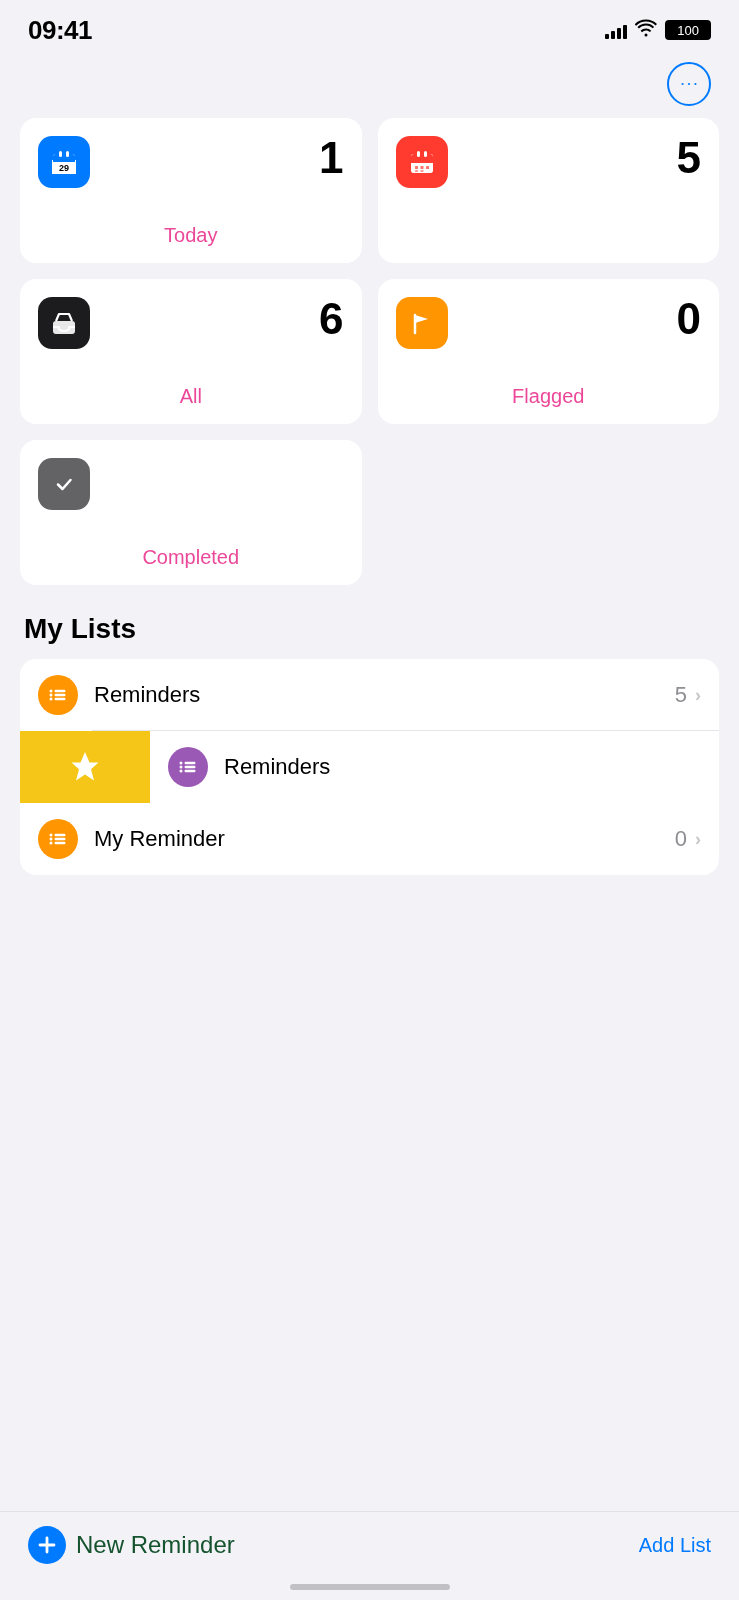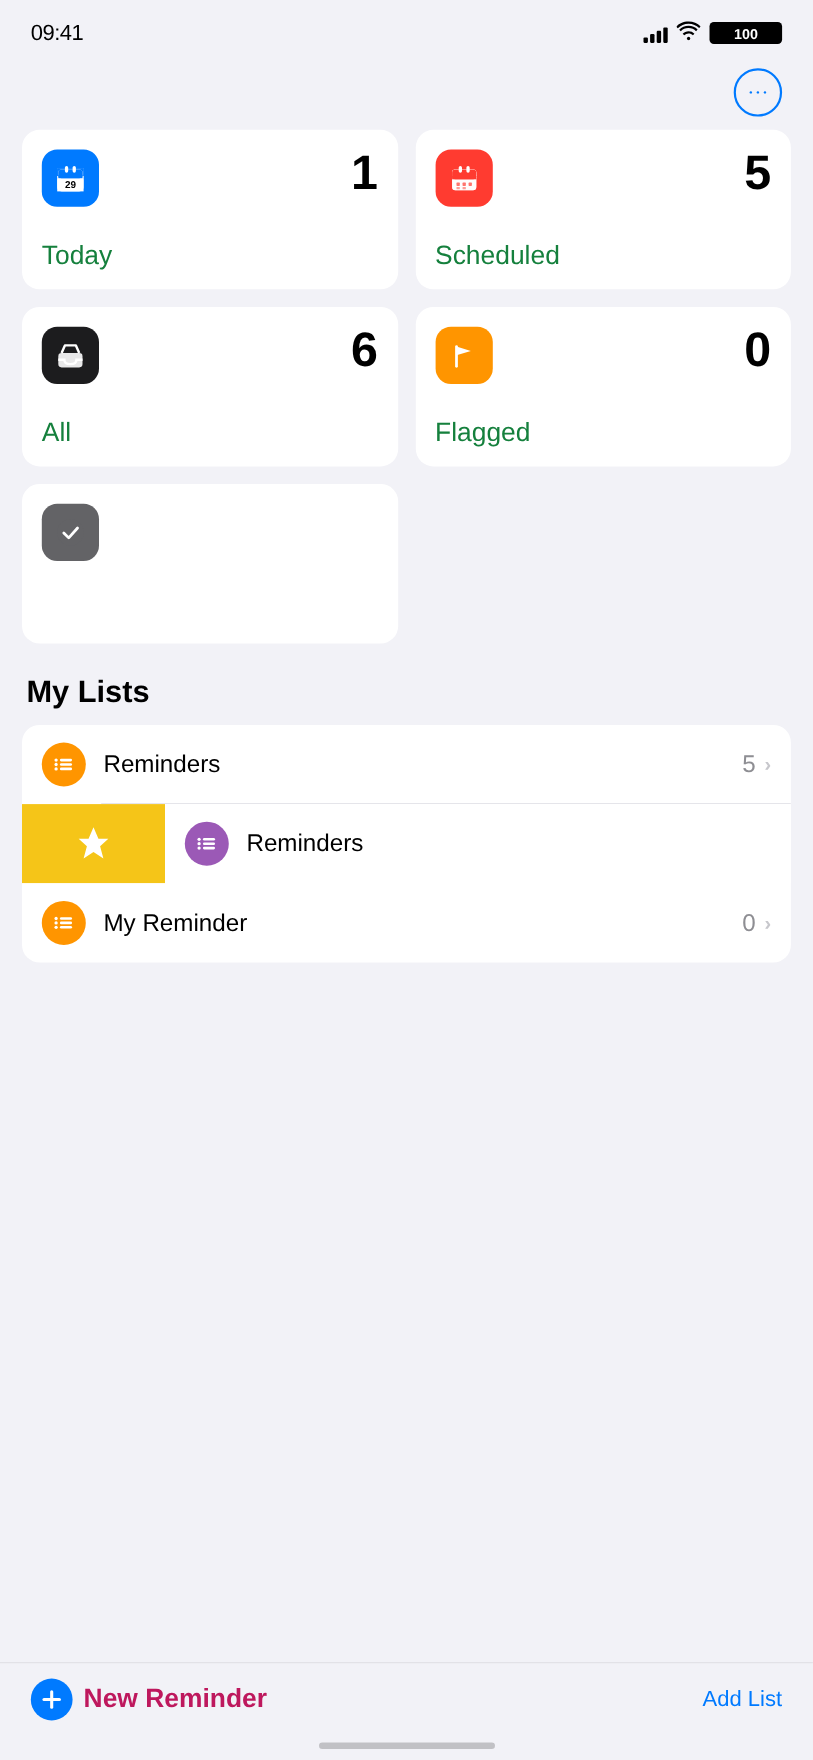--- a/index.html
+++ b/index.html
@@ -15,22 +15,22 @@
 
     
     .status-bar {
       display: flex;
       justify-content: space-between;
       align-items: center;
       padding: 14px 28px 8px 28px;
       height: 54px;
     }
     .status-time {
-      font-size: 20px;
-      font-weight: 400;
+      font-size: 26px;
+      font-weight: 700;
       letter-spacing: -0.5px;
       color: #000;
     }
     .status-icons {
       display: flex;
       align-items: center;
       gap: 8px;
     }
     .signal-bars {
       display: flex;
@@ -46,22 +46,22 @@
     .wifi-icon {
       font-size: 18px;
       color: #000;
     }
     .battery-box {
       display: flex;
       align-items: center;
       background: #000;
       color: #fff;
       font-size: 13px;
-      font-weight: 700;
-      padding: 2px 22px;
+      font-weight: 400;
+      padding: 2px 12px;
       border-radius: 4px;
       height: 20px;
     }
 
     
     .header-row {
       display: flex;
       justify-content: flex-end;
       padding: 8px 28px 12px 28px;
     }
@@ -113,24 +113,25 @@
       align-items: center;
       justify-content: center;
     }
     .card-count {
       font-size: 44px;
       font-weight: 700;
       color: #000;
       line-height: 1;
     }
     .card-label {
-      font-size: 24px;
-      color: #15803d;
+      font-size: 20px;
+      color: #ec4899;
       font-weight: 400;
       margin-top: 8px;
+      text-align: center;
     }
 
     
     .cards-single {
       padding: 0 20px;
       margin-bottom: 20px;
     }
     .card-single {
       background: #fff;
       border-radius: 16px;
@@ -266,22 +267,22 @@
       justify-content: center;
       flex-shrink: 0;
     }
     .plus-circle svg {
       width: 22px;
       height: 22px;
       fill: #fff;
     }
     .new-reminder-text {
       font-size: 24px;
-      font-weight: 700;
-      color: #be185d;
+      font-weight: 400;
+      color: #14532d;
     }
     .add-list-btn {
       font-size: 20px;
       font-weight: 500;
       color: #007aff;
       background: none;
       border: none;
       cursor: pointer;
     }
 
@@ -378,21 +379,20 @@
           <rect x="14.5" y="20" width="3" height="3" rx="0.5" fill="#ff3b30" opacity="0.7"></rect>
           <rect x="20" y="20" width="3" height="3" rx="0.5" fill="#ff3b30" opacity="0.7"></rect>
           <rect x="9" y="24" width="3" height="2" rx="0.5" fill="#ff3b30" opacity="0.5"></rect>
           <rect x="14.5" y="24" width="3" height="2" rx="0.5" fill="#ff3b30" opacity="0.5"></rect>
           <rect x="11" y="5" width="3" height="6" rx="1.5" fill="white"></rect>
           <rect x="18" y="5" width="3" height="6" rx="1.5" fill="white"></rect>
         </svg>
       </div>
       <span class="card-count">5</span>
     </div>
-    <div class="card-label">Scheduled</div>
   </div>
 
   <div class="card">
     <div class="card-top">
       <div class="card-icon" style="background:#1c1c1e;">
         <svg width="32" height="32" viewBox="0 0 32 32" fill="none">
 
           <rect x="5" y="14" width="22" height="13" rx="3" fill="white" opacity="0.9"></rect>
           <path d="M5 20h5.5c0 2.5 1.5 4 5.5 4s5.5-1.5 5.5-4H27" stroke="white" stroke-width="2.2" fill="none"></path>
           <path d="M8 14l3-7h10l3 7" stroke="white" stroke-width="2.2" fill="none" stroke-linejoin="round"></path>
@@ -421,20 +421,21 @@
 <div class="cards-single">
   <div class="card-single">
     <div class="card-top">
       <div class="card-icon" style="background:#636366;">
         <svg width="32" height="32" viewBox="0 0 32 32" fill="none">
           <circle cx="16" cy="16" r="12" fill="#636366"></circle>
           <path d="M10 16.5l4.5 4.5 8-9" stroke="white" stroke-width="2.5" stroke-linecap="round" stroke-linejoin="round"></path>
         </svg>
       </div>
     </div>
+    <div class="card-label">Completed</div>
   </div>
 </div>
 
 <div class="section-title">My Lists</div>
 
 <div class="list-container">
 
   <div class="list-item">
     <div class="list-icon-circle" style="background:#ff9500;">
       <svg width="22" height="22" viewBox="0 0 22 22" fill="none">

